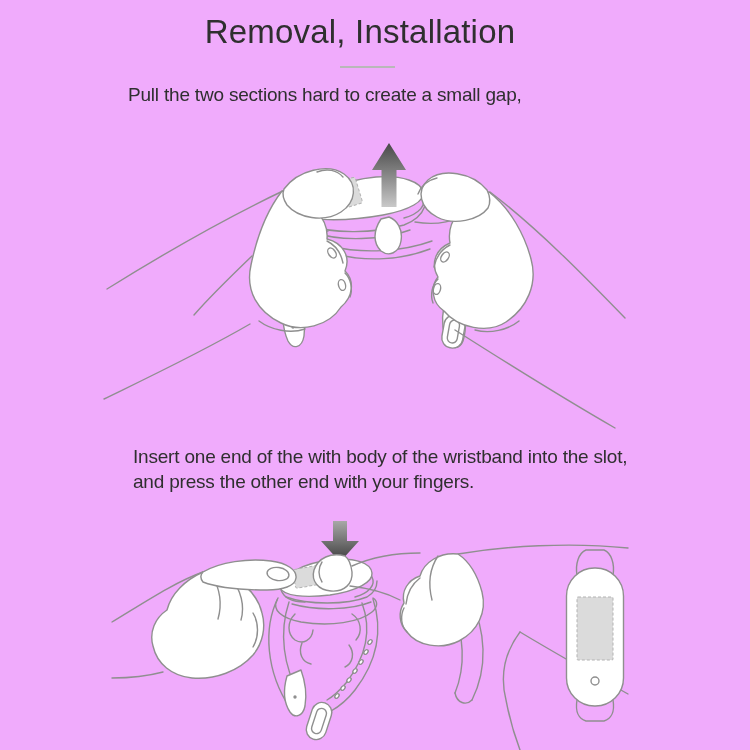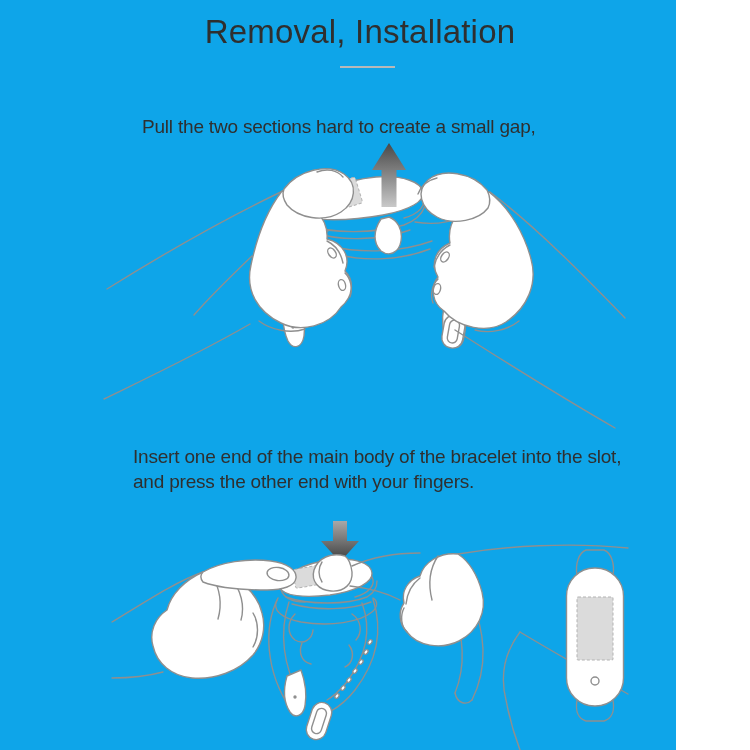--- a/index.html
+++ b/index.html
@@ -4,30 +4,30 @@
 <style>
   :root{
     --text:#2f2f2f;
     --line:#8f8f8f;
     --divider:#b8b8b8;
     --screen:#dbdbdb;
     --screen-border:#b3b3b3;
   }
   html,body{margin:0;padding:0;background:#ffffff;}
   .page{
-    position:relative;width:676px;height:750px;background:#0ea5e9;overflow:hidden;
+    position:relative;width:750px;height:750px;background:#f0abfc;overflow:hidden;
     font-family:"Liberation Sans", sans-serif;color:var(--text);
   }
   .title{
     position:absolute;top:13px;left:0;width:720px;margin:0;
     text-align:center;font-size:33px;font-weight:400;letter-spacing:0.2px;color:var(--text);
   }
   .divider{position:absolute;top:66px;left:340px;width:55px;height:2px;background:var(--divider);}
   .step-text{position:absolute;font-size:19px;line-height:25px;letter-spacing:-0.2px;color:var(--text);}
-  #step1-text{left:142px;top:82px;margin-top:32px;}
+  #step1-text{left:128px;top:82px;}
   #step2-text{left:133px;top:444px;}
   svg.fig{position:absolute;display:block;}
   #fig1{left:95px;top:136px;}
   #fig2{left:110px;top:516px;}
   #fig3{left:552px;top:540px;}
   .ln{fill:none;stroke:var(--line);stroke-width:1.4;stroke-linecap:round;stroke-linejoin:round;}
   .fw{fill:#ffffff;stroke:var(--line);stroke-width:1.4;stroke-linecap:round;stroke-linejoin:round;}
   .scr{fill:var(--screen);stroke:var(--screen-border);stroke-width:1;stroke-dasharray:3 2;}
   .dot{fill:var(--line);stroke:none;}
 </style>
@@ -108,21 +108,21 @@
       <path class="ln" d="M438,279 C432,285 430,295 433,303"></path>
       <path class="ln" d="M475,330 C490,334 508,330 519,321"></path>
       <ellipse class="ln" cx="445" cy="257" rx="3.5" ry="5.5" transform="rotate(35 445 257)"></ellipse>
       <ellipse class="ln" cx="437" cy="289" rx="3.5" ry="5.5" transform="rotate(15 437 289)"></ellipse>
       <path class="fw" d="M487,190 C472,172 442,168 428,180 C416,191 420,208 437,217 C454,226 479,220 488,208 C491,202 490,196 487,190 Z"></path>
       <path class="ln" d="M437,178 C428,180 421,186 418,194"></path>
     </g>
   </svg>
 
   <div class="step-text" id="step2-text">
-    <div>Insert one end of the main body of the bracelet into the slot,</div>
+    <div>Insert one end of the with body of the wristband into the slot,</div>
     <div>and press the other end with your fingers.</div>
   </div>
 
   <svg id="fig2" class="fig" width="520" height="234" viewBox="110 516 520 234">
     <defs>
       <linearGradient id="gDown" x1="0" y1="521" x2="0" y2="562" gradientUnits="userSpaceOnUse">
         <stop offset="0" stop-color="#a8a8a8"></stop>
         <stop offset="1" stop-color="#3c3c3c"></stop>
       </linearGradient>
     </defs>

